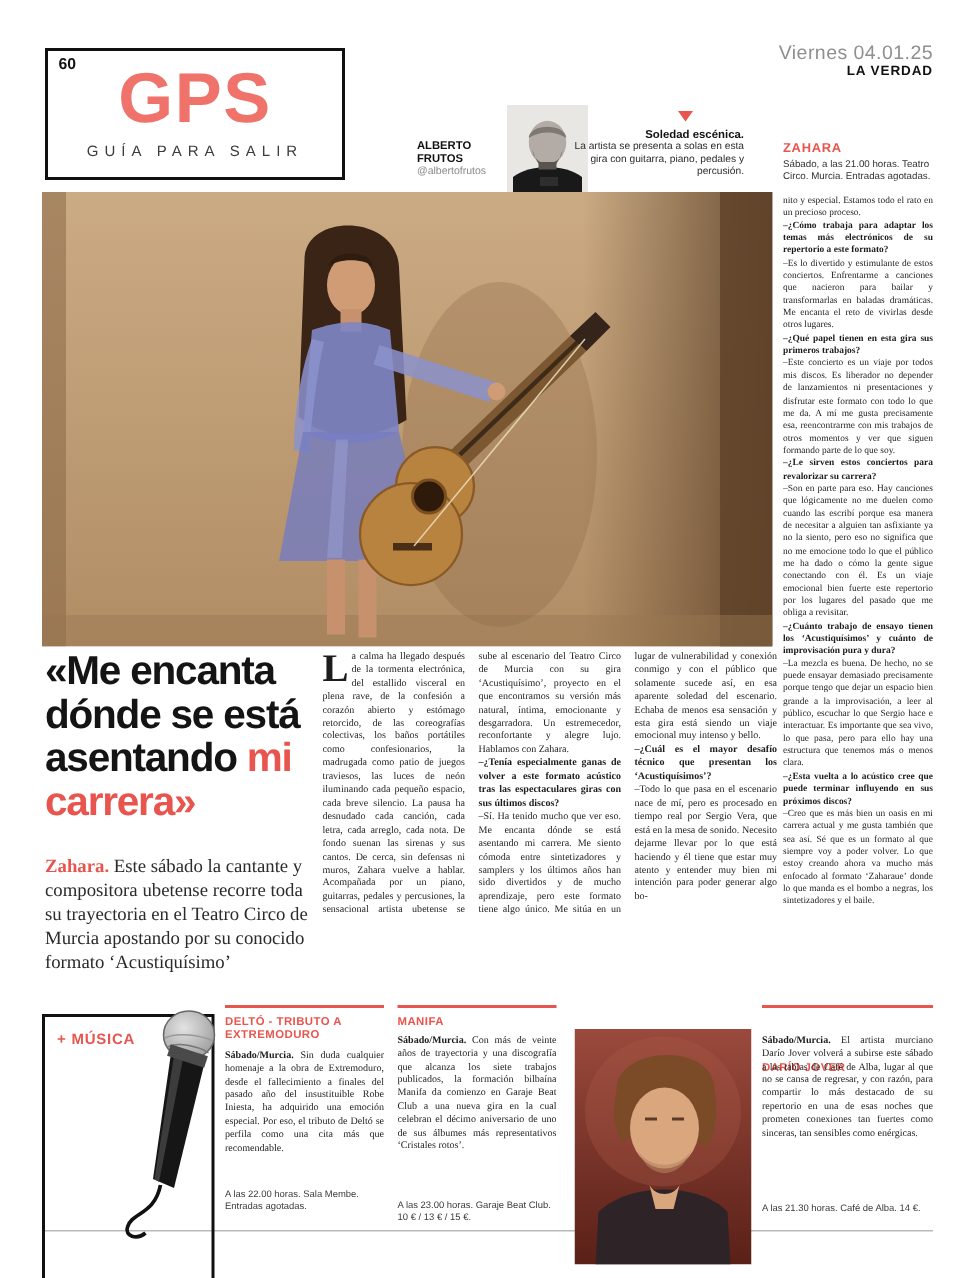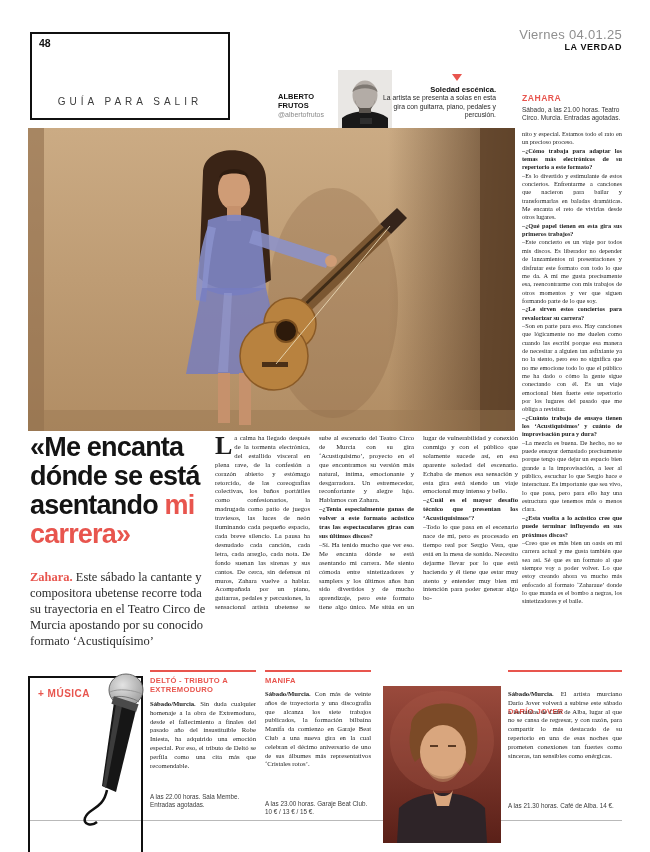--- a/index.html
+++ b/index.html
@@ -90,21 +90,22 @@
 </style>
 </head>
 <body>
 
 <div class="abs dateline">
   <div class="date-txt">Viernes 04.01.25</div>
   <div class="brand-txt">LA VERDAD</div>
 </div>
 
 <div class="abs gps-box">
-  <div class="abs pagenum">48</div>
+  <div class="abs pagenum">60</div>
+  <div class="abs gps-logo">GPS</div>
   <div class="abs gps-tagline">GUÍA PARA SALIR</div>
 </div>
 
 <div class="abs byline">
   <div class="byline-name">ALBERTO FRUTOS</div>
   <div class="byline-handle">@albertofrutos</div>
 </div>
 <svg class="abs headshot" viewBox="0 0 54 58">
   <rect width="54" height="58" fill="#e9e7e4"></rect>
   <path d="M4,58 L4,48 C15,39 39,39 50,48 L50,58 Z" fill="#191919"></path>

